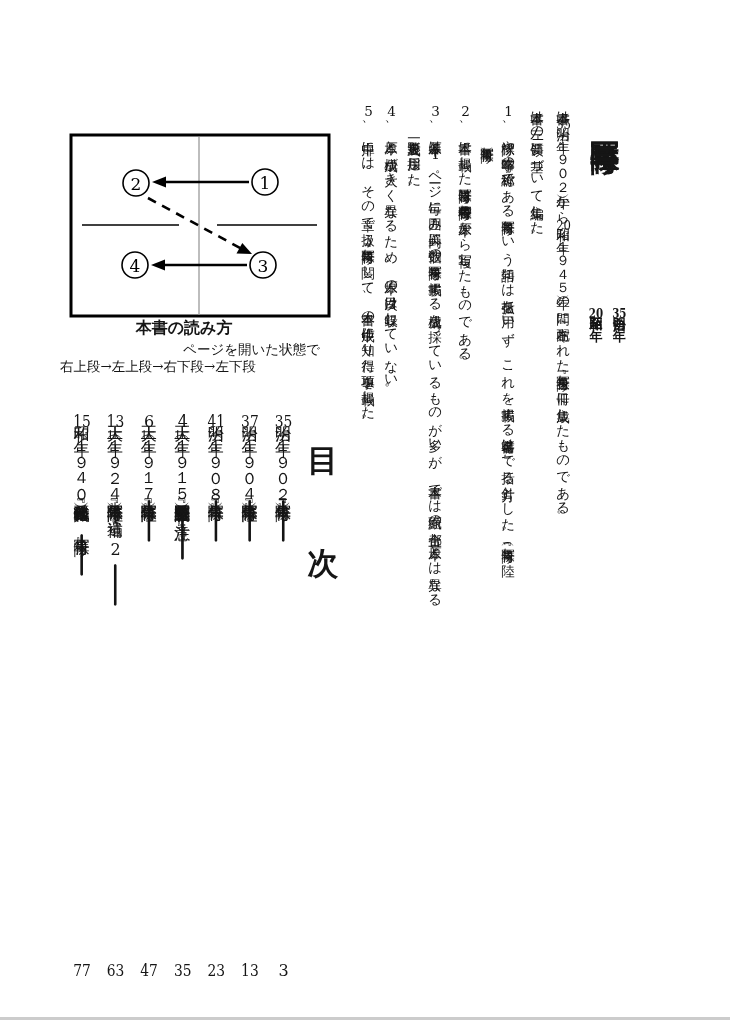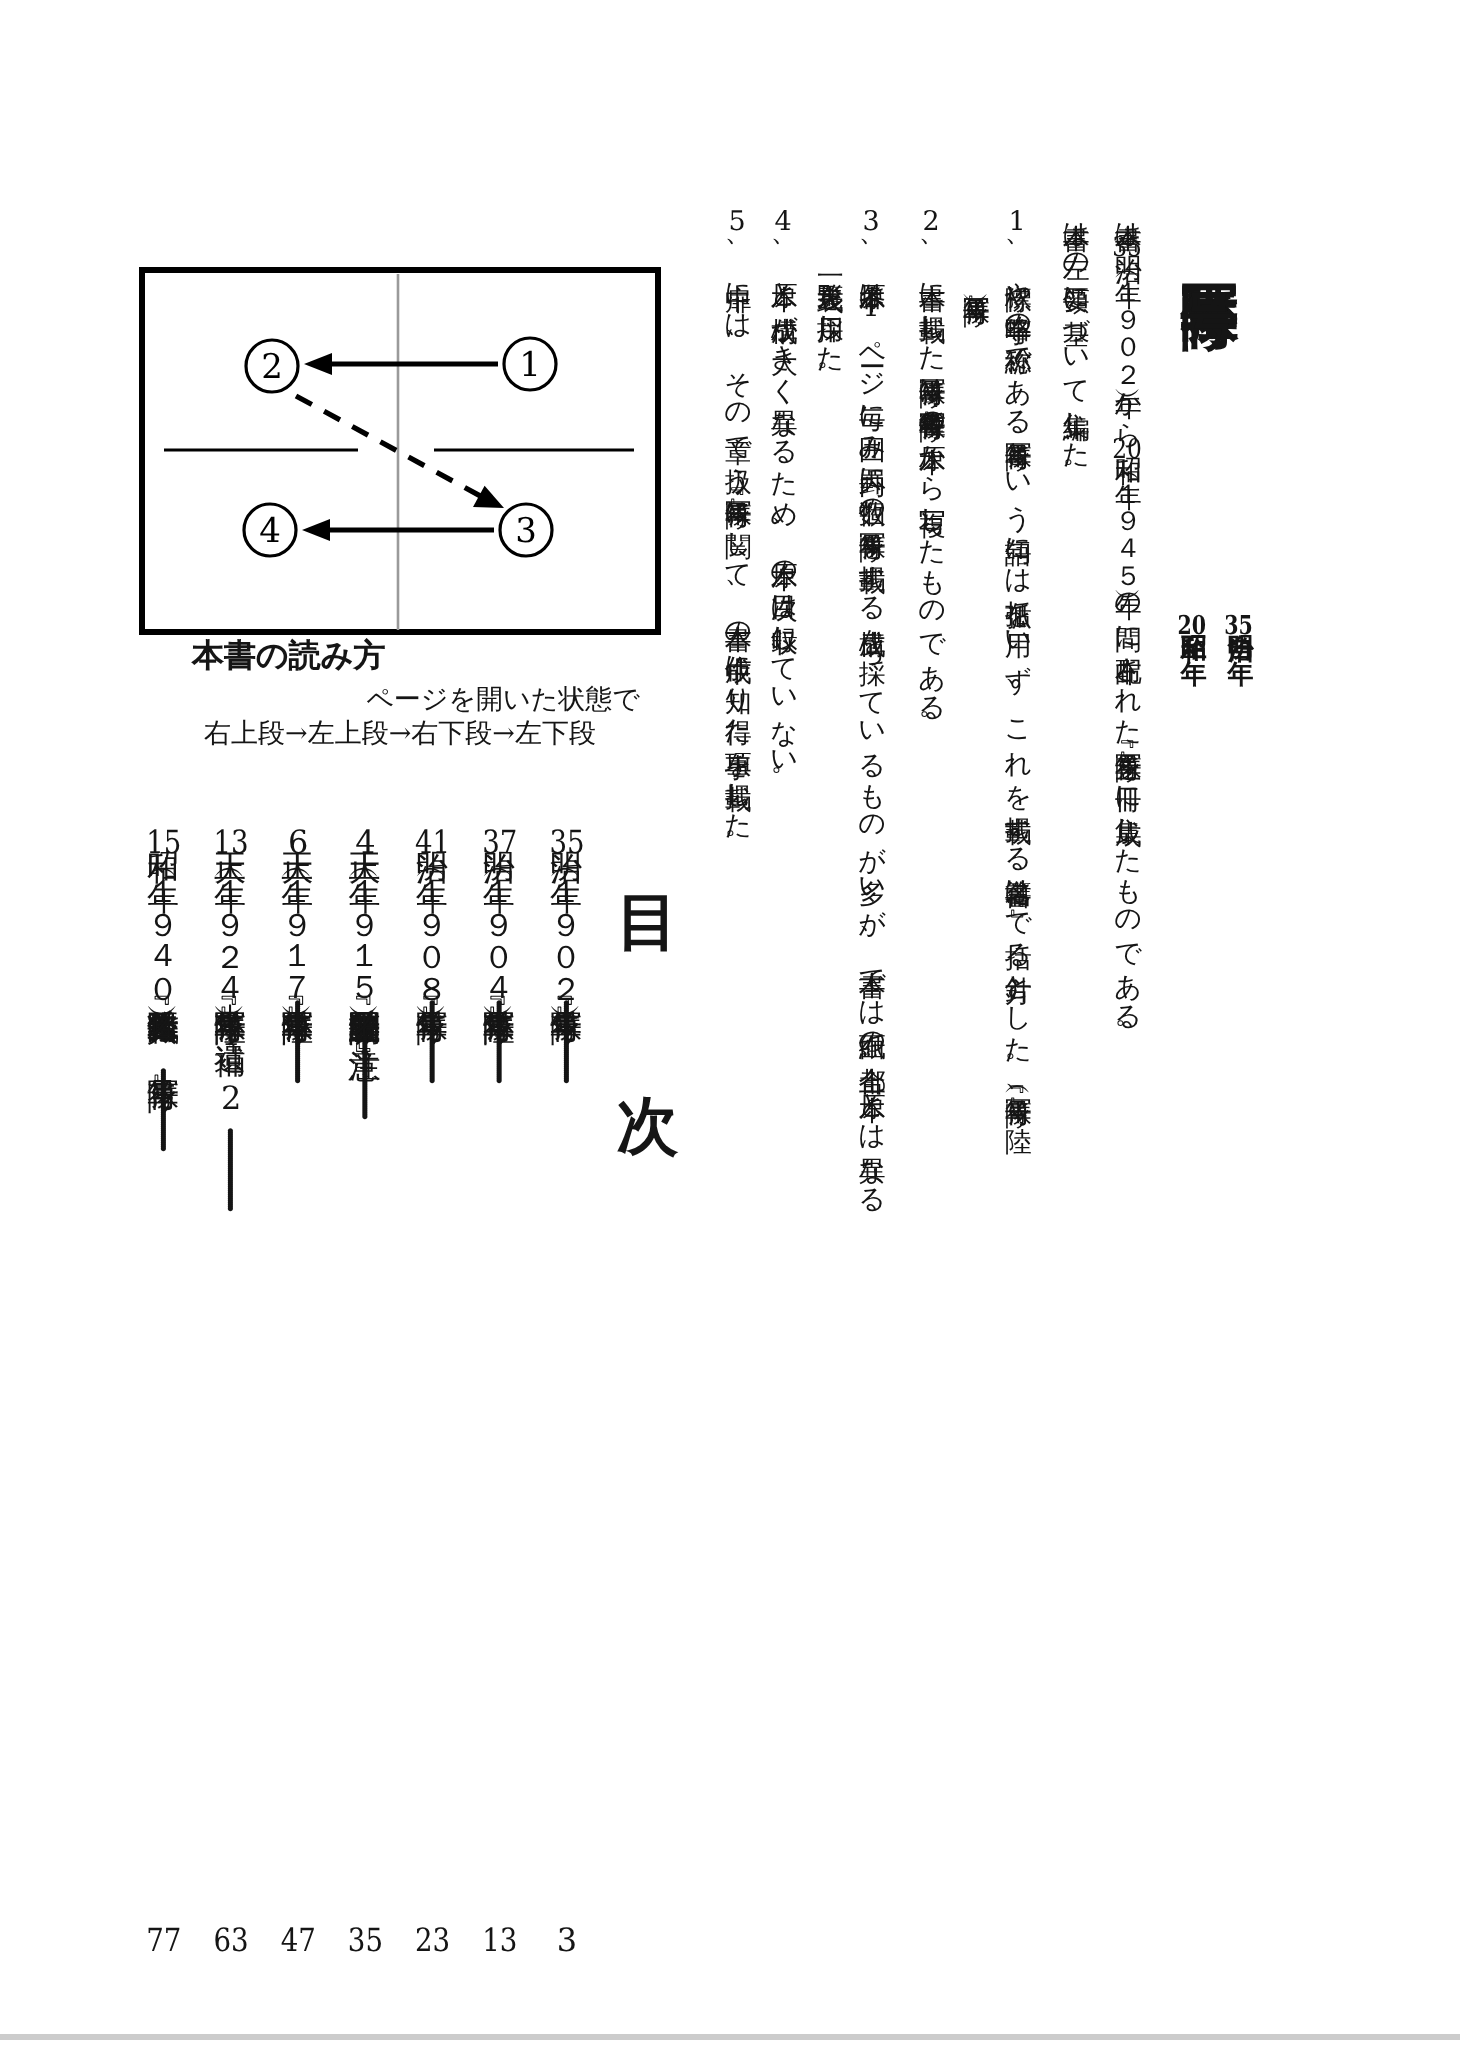--- a/index.html
+++ b/index.html
@@ -21,28 +21,28 @@
   }
   .subtitle > div{margin:0;}
   
   .vcol{
     position:absolute;writing-mode:vertical-rl;text-orientation:mixed;
     font-size:13.5px;line-height:1.45;letter-spacing:0.2px;white-space:nowrap;
   }
   
   .diagram-wrap{position:absolute;left:60px;top:124px;}
   .diagram-caption-title{
-    position:absolute;left:96px;top:318px;width:240px;text-align:left;
+    position:absolute;left:64px;top:318px;width:240px;text-align:center;
     font-size:16px;font-weight:bold;
   }
   .diagram-caption-1{
     position:absolute;left:80px;top:341px;width:240px;text-align:right;font-size:13.5px;
   }
   .diagram-caption-2{
-    position:absolute;left:60px;top:358px;width:280px;text-align:center;font-size:13.5px;
+    position:absolute;left:60px;top:358px;width:280px;text-align:left;font-size:13.5px;
   }
   
   .toc-heading{
     position:absolute;left:304px;top:424px;writing-mode:vertical-rl;
     font-size:31px;font-weight:bold;letter-spacing:34px;line-height:1.2;
   }
   .toc{
     position:absolute;right:438px;top:413px;height:565px;
     writing-mode:vertical-rl;text-orientation:mixed;
     font-size:16px;line-height:1.1;

